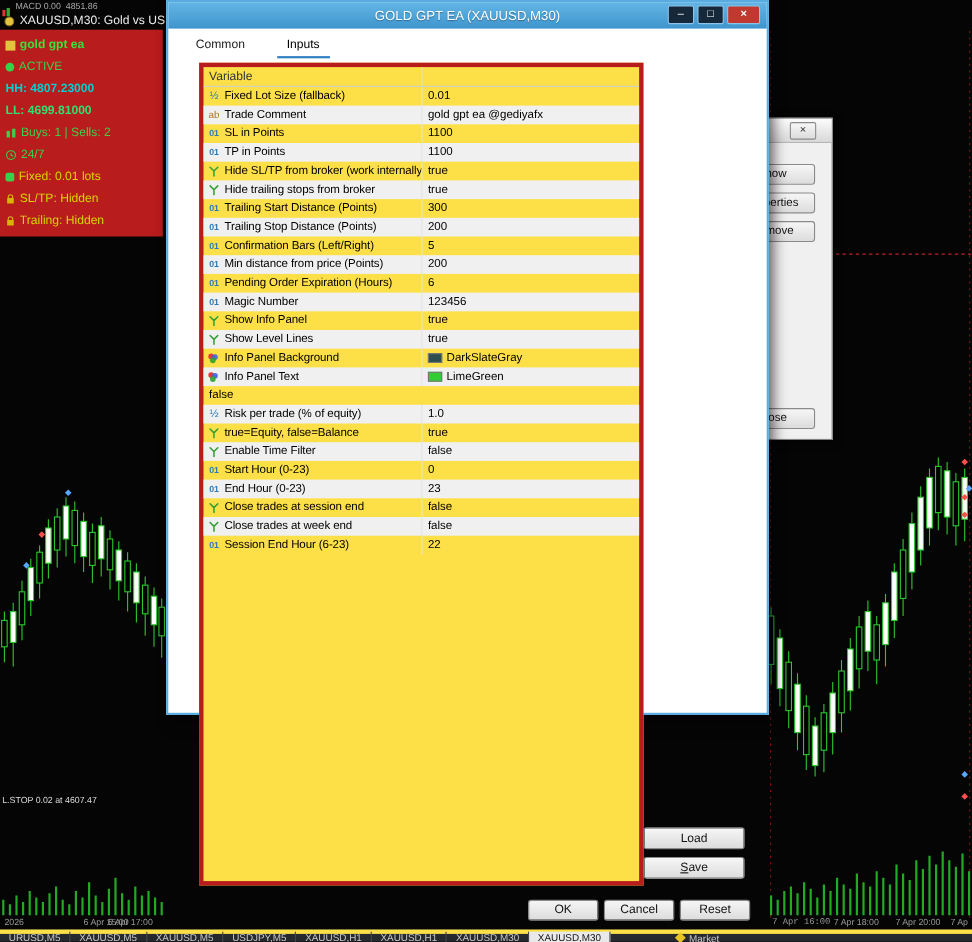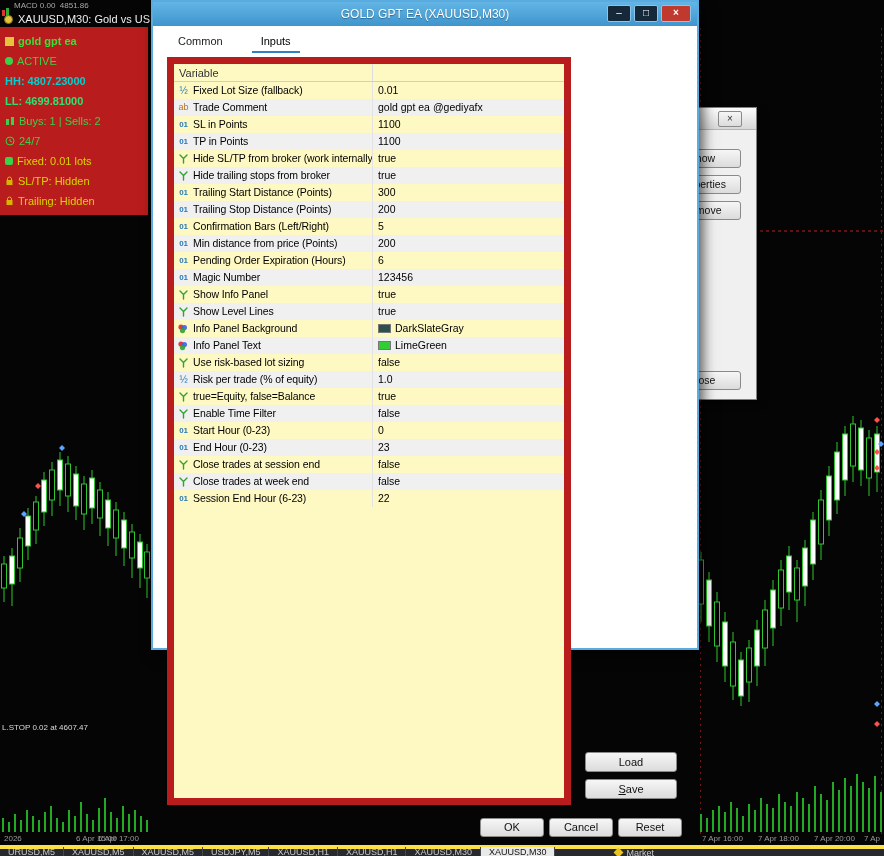--- a/index.html
+++ b/index.html
@@ -49,21 +49,21 @@
   #ea-title{font-size:12px;color:#fff;text-shadow:0 1px 1px rgba(0,0,0,.35)}
   #win-controls{position:absolute;right:6px;top:3px;display:flex;gap:3px}
   .wbtn{width:24px;height:17px;font-size:10px;line-height:14px;text-align:center;color:#fff;
     background:#16293b;border:1px solid #8fc3e8;border-radius:2px;cursor:default}
   .wbtn.close{width:30px;background:#c0392f;font-weight:bold}
 
   #ea-tabs{position:absolute;left:16px;top:31px;display:flex;gap:20px;font-size:11px;color:#222}
   .tab{padding:2px 9px 4px;cursor:default}
   .tab.active{border-bottom:2px solid #2f81c4;color:#000}
 
-  #inputs-table{position:absolute;left:14px;top:55px;width:404px;height:748px;border:7px solid #b91c1c;background:#fef9c3}
+  #inputs-table{position:absolute;left:28px;top:55px;width:404px;height:748px;border:4px solid #b91c1c;background:#fde047}
   #table-header{display:flex;height:18px;line-height:18px;font-size:11px;color:#333;border-bottom:1px solid #cfcfcf}
   #hc1{width:199px;padding-left:5px;border-right:1px solid #ddd}
   #hc2{flex:1;padding-left:5px}
   .prow{display:flex;height:17px;line-height:17px;font-size:10.5px;color:#000}
   .prow:nth-child(even){background:#f0f0f0}
   .pc1{width:199px;display:flex;align-items:center;gap:3px;padding-left:3px;border-right:1px solid #e3e3e3;
     overflow:hidden;white-space:nowrap;letter-spacing:-0.1px}
   .pc2{flex:1;padding-left:5px;display:flex;align-items:center;gap:4px;overflow:hidden;white-space:nowrap}
   .ti{width:13px;flex:none;text-align:center;font-size:10px}
   .swatch{width:13px;height:9px;border:1px solid #777;flex:none;display:inline-block}
@@ -305,21 +305,21 @@
         <span style="color:#d8d400">Trailing: Hidden</span>
       </div>
     </div>
 
   <div id="lstop-label">L.STOP 0.02 at 4607.47</div>
 
   <div id="time-axis">
       <span class="ta" style="left: 4px;">2026</span>
       <span class="ta" style="left: 36px; margin-left: 40px;">6 Apr 15:00</span>
       <span class="ta" style="left: 98px;">6 Apr 17:00</span>
-      <span class="ta" style="left: 702px;">7 Apr 16:00</span>
+      <span class="ta" style="left: 702px; font-family: Liberation Mono, monospace;">7 Apr 16:00</span>
       <span class="ta" style="left: 758px;">7 Apr 18:00</span>
       <span class="ta" style="left: 814px;">7 Apr 20:00</span>
       <span class="ta" style="left: 864px;">7 Ap</span>
     </div>
 
   <div id="back-window">
     <div id="bw-titlebar"></div>
     <div id="bw-close">×</div>
   <div class="bw-btn" style="top: 41px;">Show</div>
       <div class="bw-btn" style="top: 67px;">Properties</div>
@@ -503,26 +503,20 @@
                 <circle cx="5.5" cy="7.6" r="2.6" fill="#2fa32f" fill-opacity="0.9"></circle>
               </svg>
               <span>Info Panel Text</span>
             </div>
             <div class="pc2">
               <span class="swatch" style="background:#32CD32"></span>
               <span>LimeGreen</span>
             </div>
           </div>
           <div class="prow">
-            <div class="pc1">
-              <svg class="ti" width="11" height="11" viewBox="0 0 11 11">
-                <path d="M5.5 10V5.5M5.5 5.5L2 2M5.5 5.5L9 2" stroke="#33a033" stroke-width="1.4" fill="none" stroke-linecap="round"></path>
-              </svg>
-              <span>Use risk-based lot sizing</span>
-            </div>
             <div class="pc2">
               <span>false</span>
             </div>
           </div>
           <div class="prow">
             <div class="pc1">
               <span class="ti" style="color:#2b7bb9">½</span>
               <span>Risk per trade (% of equity)</span>
             </div>
             <div class="pc2">

